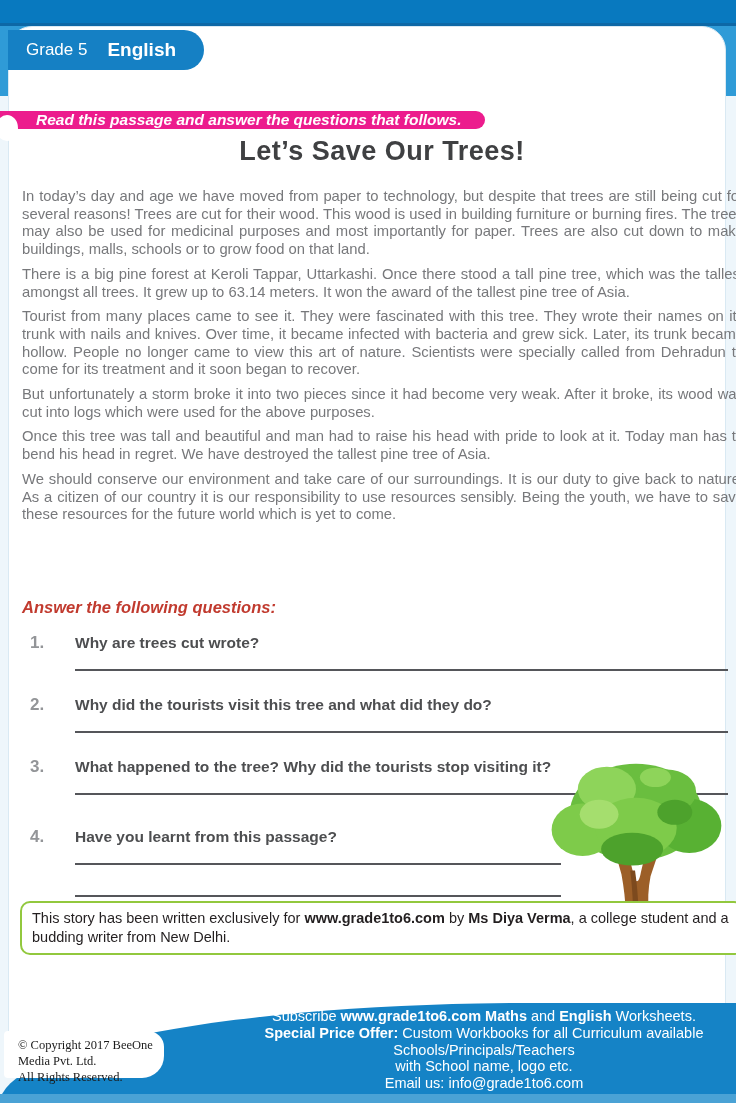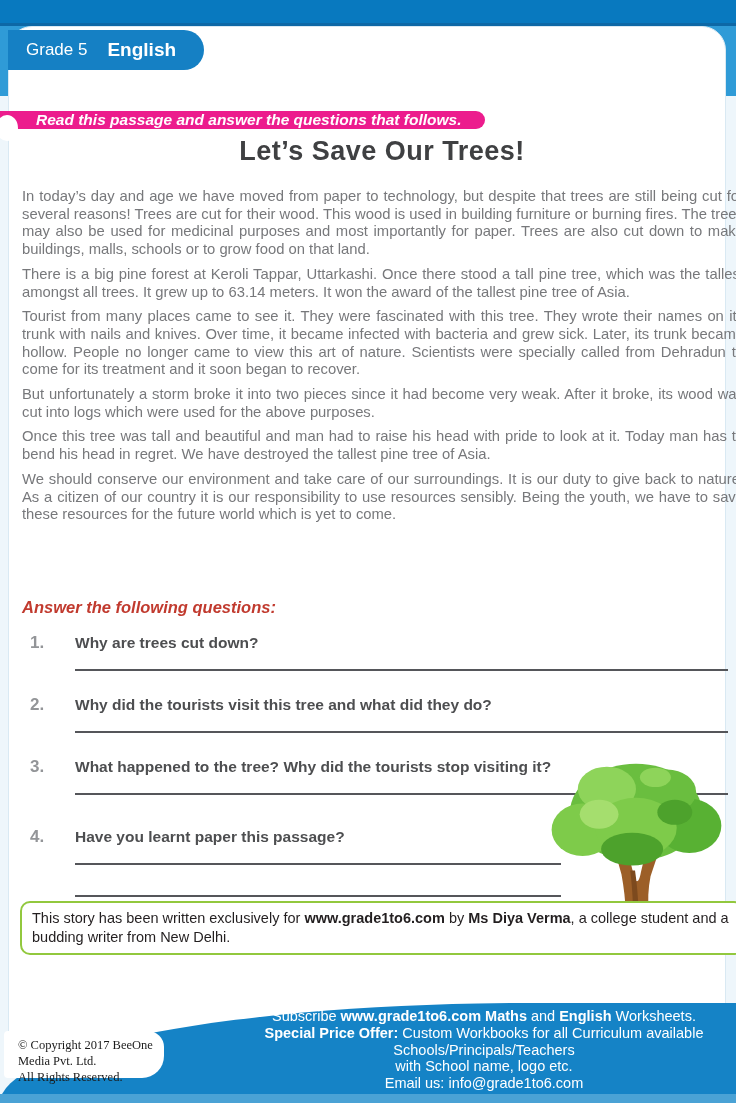--- a/index.html
+++ b/index.html
@@ -98,21 +98,21 @@
     <p>Once this tree was tall and beautiful and man had to raise his head with pride to look at it. Today man has to bend his head in regret. We have destroyed the tallest pine tree of Asia.</p>
     <p>We should conserve our environment and take care of our surroundings. It is our duty to give back to nature. As a citizen of our country it is our responsibility to use resources sensibly. Being the youth, we have to save these resources for the future world which is yet to come.</p>
   </div>
 
   <div class="questions">
     <div class="q-heading">Answer the following questions:</div>
 
     <div class="question first">
       <div class="q-row">
         <span class="q-num">1.</span>
-        <span class="q-text">Why are trees cut down?</span>
+        <span class="q-text">Why are trees cut wrote?</span>
       </div>
       <div class="answer-line"></div>
     </div>
 
     <div class="question">
       <div class="q-row">
         <span class="q-num">2.</span>
         <span class="q-text">Why did the tourists visit this tree and what did they do?</span>
       </div>
       <div class="answer-line"></div>
@@ -122,21 +122,21 @@
       <div class="q-row">
         <span class="q-num">3.</span>
         <span class="q-text">What happened to the tree? Why did the tourists stop visiting it?</span>
       </div>
       <div class="answer-line"></div>
     </div>
 
     <div class="question q4">
       <div class="q-row">
         <span class="q-num">4.</span>
-        <span class="q-text">Have you learnt paper this passage?</span>
+        <span class="q-text">Have you learnt from this passage?</span>
       </div>
       <div class="answer-line short"></div>
       <div class="answer-line short second"></div>
     </div>
   </div>
 
   <svg class="tree" viewBox="0 0 200 200" aria-hidden="true">
     <path fill="#9c5f28" d="M84 198 C92 176 90 150 85 122 L76 90 L90 92 L97 120 C99 132 103 132 105 120 L113 86 L126 91 L115 124 C110 150 113 174 122 198 C109 192 97 192 84 198 Z"></path>
     <path fill="#7d4a1e" d="M96 198 C98 170 97 140 94 118 L99 118 C103 145 103 172 104 197 Z"></path>
     <path fill="#9c5f28" d="M86 112 L60 86 L70 78 L94 104 Z"></path>

